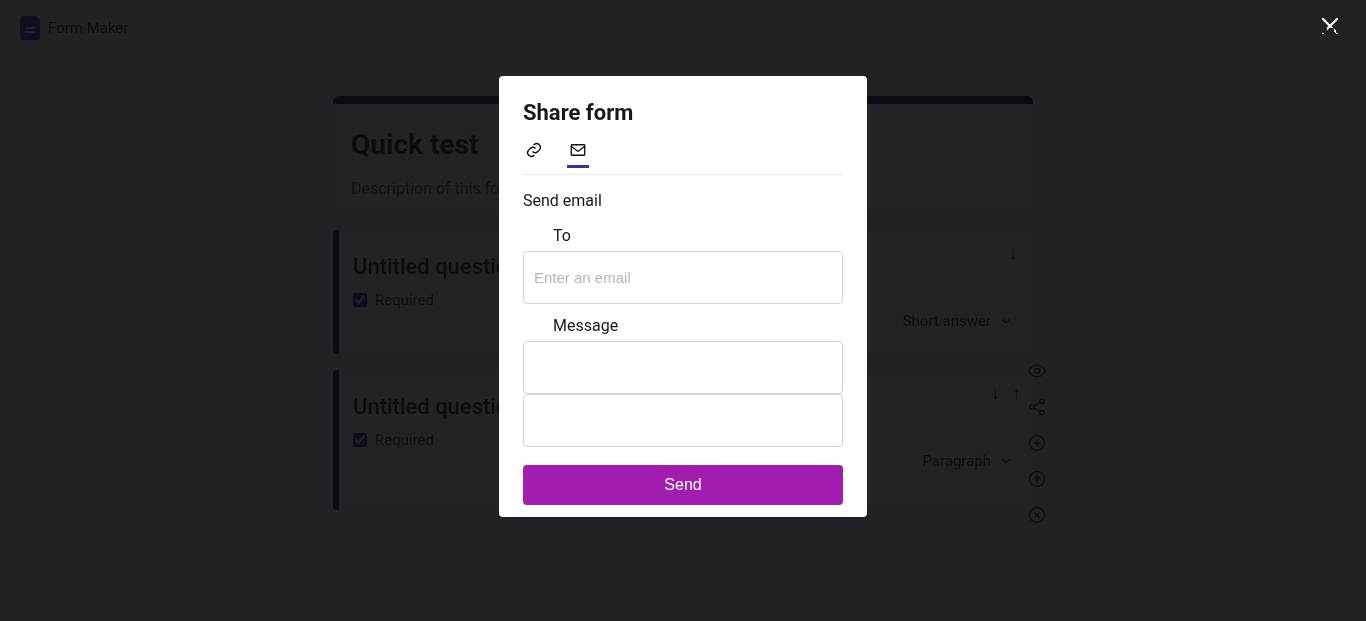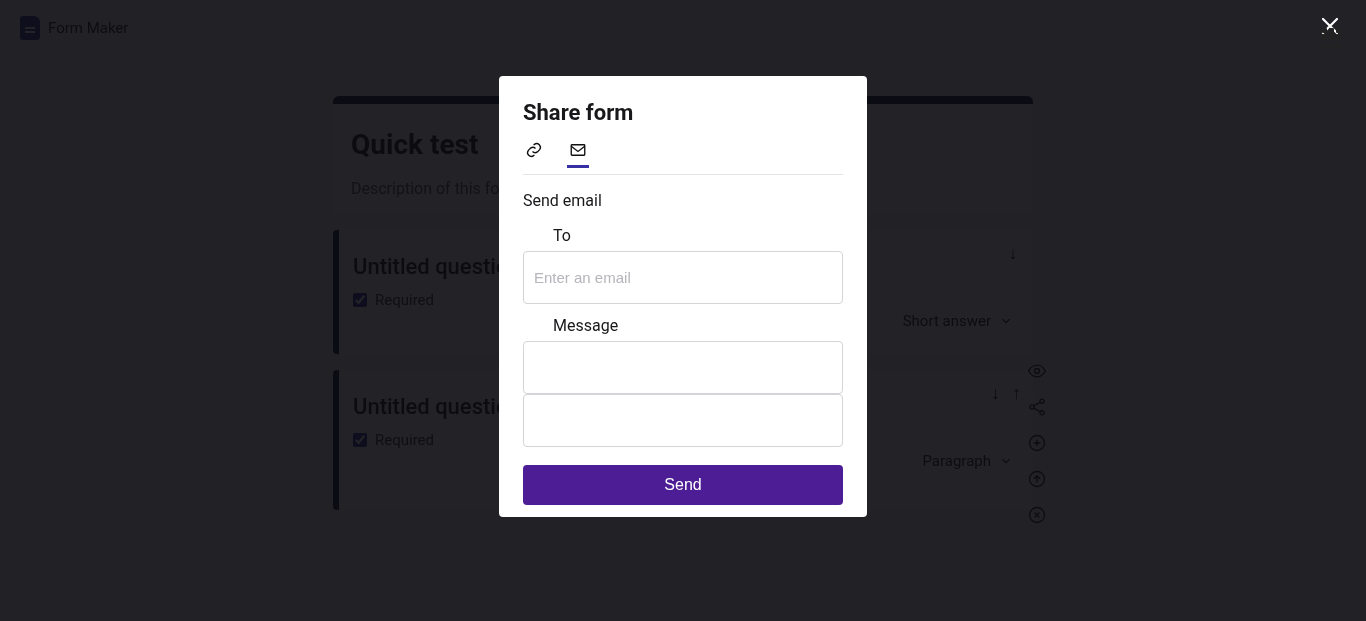--- a/index.html
+++ b/index.html
@@ -119,21 +119,21 @@
       border-radius: 4px;
       padding: 8px 10px;
       font-size: 15px;
       outline: none;
       height: 53px;
     }
     .text-input::placeholder { color: #b5b5bb; }
     .send-btn {
       width: 100%;
       margin-top: 18px;
-      background: #4c1d95;
+      background: #a21caf;
       color: #fff;
       border: none;
       border-radius: 4px;
       height: 40px;
       font-size: 16px;
       cursor: pointer;
     }
     .close-x-top { position: absolute; top: 12px; right: 24px; color: #fff; font-size: 28px; cursor: pointer; }
     .grid-icon-wrap { position: absolute; top: 28px; right: 24px; }
 

